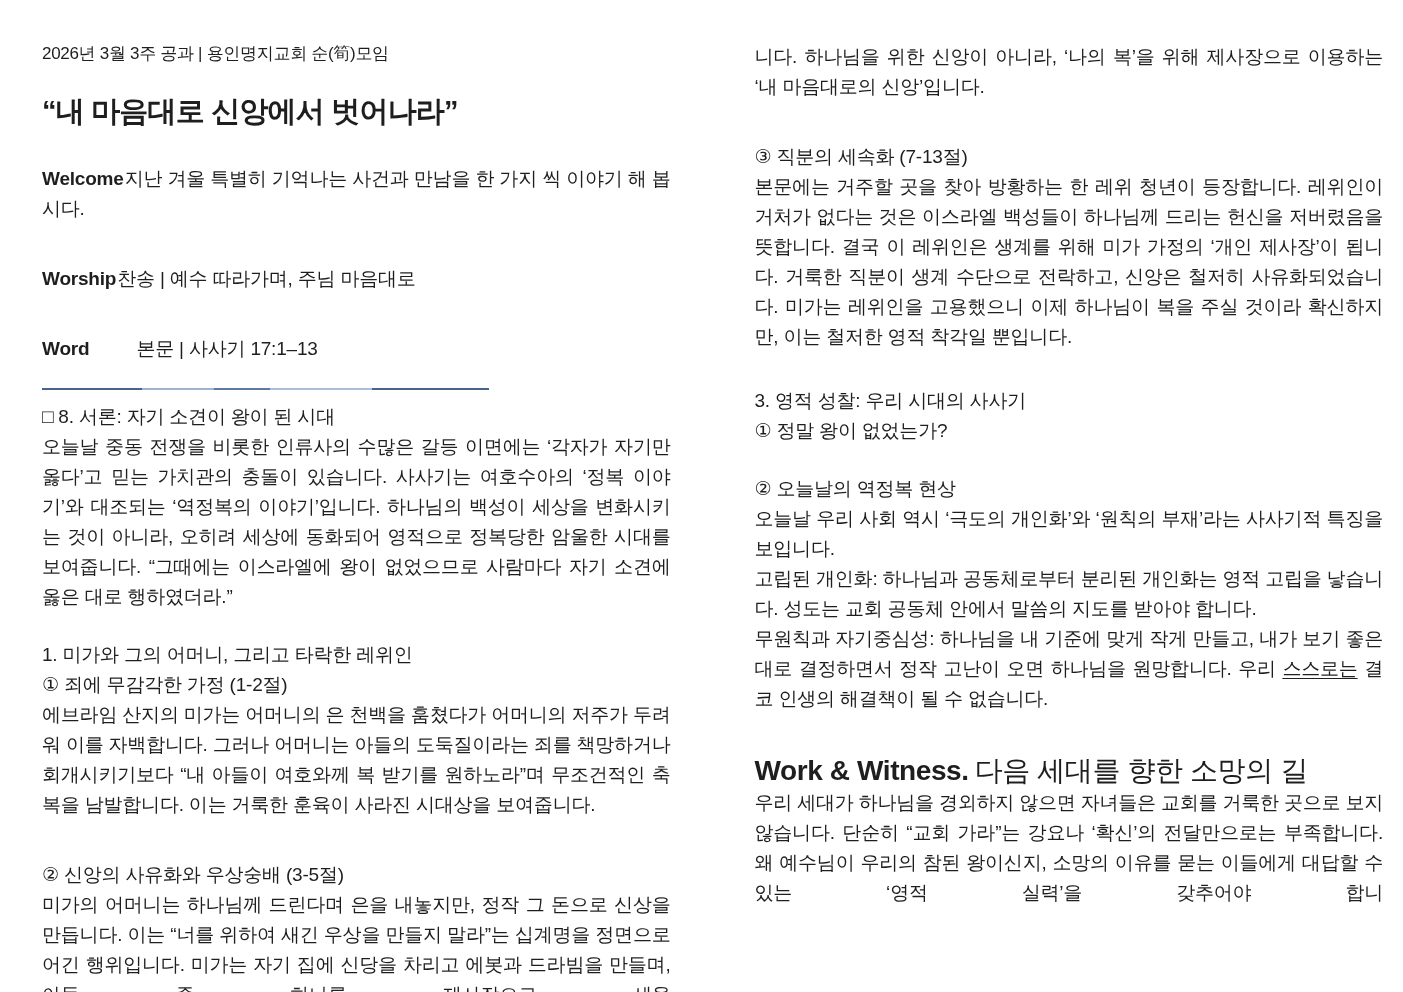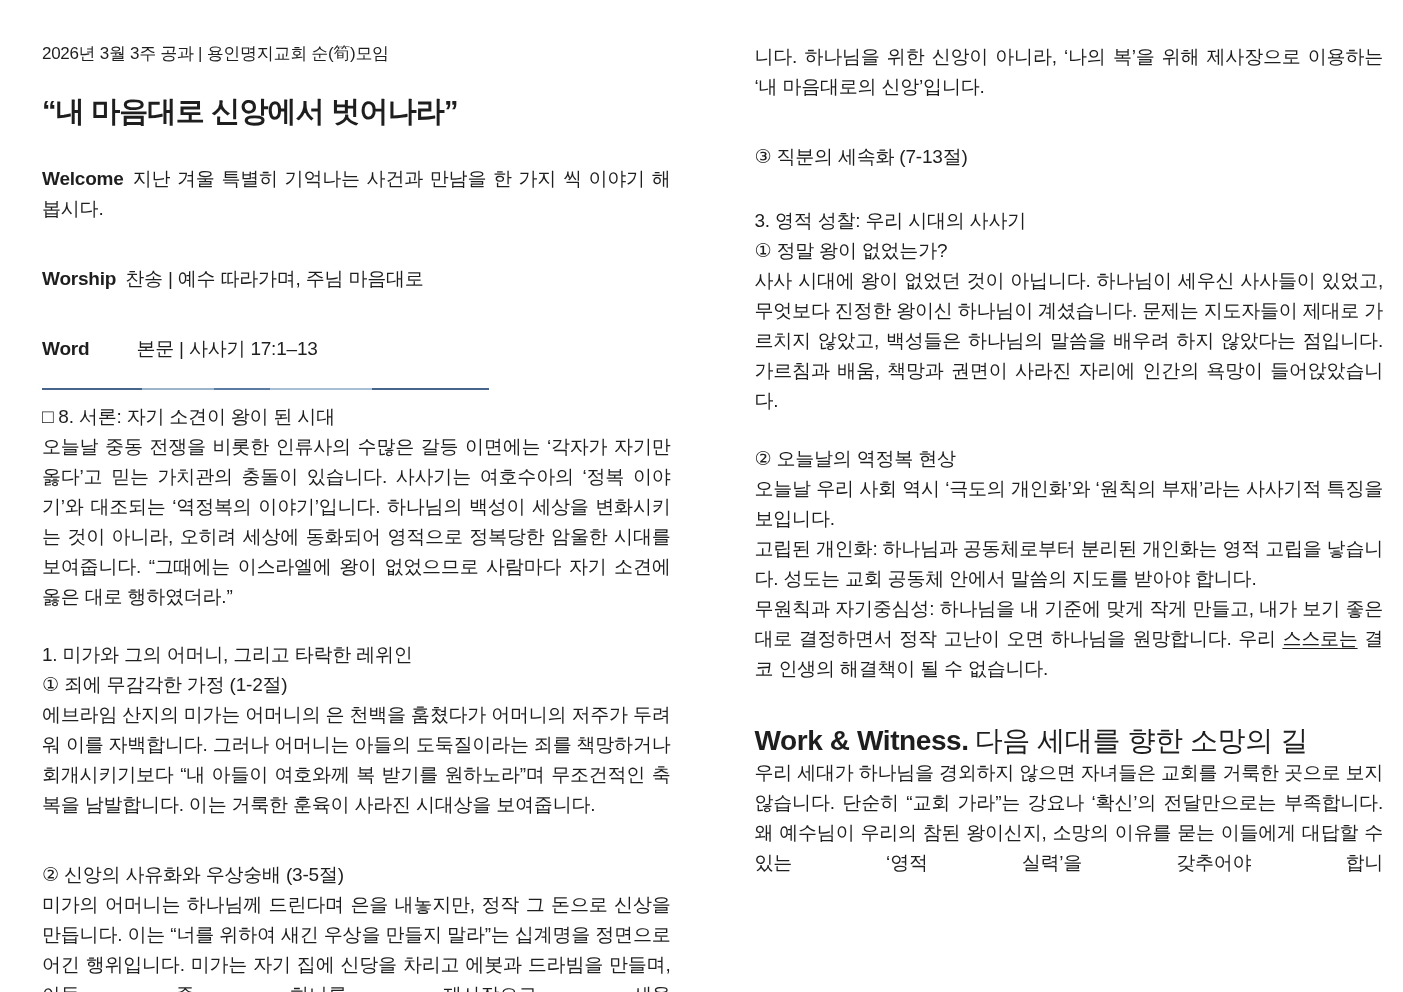--- a/index.html
+++ b/index.html
@@ -33,21 +33,21 @@
   }
   .title {
     margin: 26px 0 0 0;
     font-size: 29px;
     line-height: 38px;
     font-weight: 700;
     letter-spacing: -0.8px;
   }
   .order-line { margin-top: 40px; }
   .order-line.first { margin-top: 34px; text-align: justify; }
-  .label { font-weight: 700; margin-right: 9px; }
+  .label { font-weight: 700; margin-right: 1px; }
   .label.wide { margin-right: 47px; }
   .divider {
     margin-top: 24px;
     width: 447px; height: 2px;
     background: linear-gradient(90deg,
       #47648b 0px,   #47648b 100px,
       #9db4cb 100px, #9db4cb 172px,
       #5b7ba3 172px, #5b7ba3 228px,
       #a9bfd5 228px, #a9bfd5 330px,
       #47648b 330px, #47648b 447px);
@@ -94,24 +94,24 @@
     <p class="gap-lg">② 신앙의 사유화와 우상숭배 (3-5절)</p>
     <p class="body cont">미가의 어머니는 하나님께 드린다며 은을 내놓지만, 정작 그 돈으로 신상을 만듭니다. 이는 “너를 위하여 새긴 우상을 만들지 말라”는 십계명을 정면으로 어긴 행위입니다. 미가는 자기 집에 신당을 차리고 에봇과 드라빔을 만들며, 아들 중 하나를 제사장으로 세웁</p>
 
   </section>
 
   <section class="col">
 
     <p class="body">니다. 하나님을 위한 신앙이 아니라, ‘나의 복’을 위해 제사장으로 이용하는 ‘내 마음대로의 신앙’입니다.</p>
 
     <p class="gap-lg">③ 직분의 세속화 (7-13절)</p>
+    <p class="body">본문에는 거주할 곳을 찾아 방황하는 한 레위 청년이 등장합니다. 레위인이 거처가 없다는 것은 이스라엘 백성들이 하나님께 드리는 헌신을 저버렸음을 뜻합니다. 결국 이 레위인은 생계를 위해 미가 가정의 ‘개인 제사장’이 됩니다. 거룩한 직분이 생계 수단으로 전락하고, 신앙은 철저히 사유화되었습니다. 미가는 레위인을 고용했으니 이제 하나님이 복을 주실 것이라 확신하지만, 이는 철저한 영적 착각일 뿐입니다.</p>
 
     <p class="gap">3. 영적 성찰: 우리 시대의 사사기</p>
     <p>① 정말 왕이 없었는가?</p>
-    <p class="body">사사 시대에 왕이 없었던 것이 아닙니다. 하나님이 세우신 사사들이 있었고, 무엇보다 진정한 왕이신 하나님이 계셨습니다. 문제는 지도자들이 제대로 가르치지 않았고, 백성들은 하나님의 말씀을 배우려 하지 않았다는 점입니다. 가르침과 배움, 책망과 권면이 사라진 자리에 인간의 욕망이 들어앉았습니다.</p>
 
     <p class="gap-sm">② 오늘날의 역정복 현상</p>
     <p class="body">오늘날 우리 사회 역시 ‘극도의 개인화’와 ‘원칙의 부재’라는 사사기적 특징을 보입니다.</p>
     <p class="body">고립된 개인화: 하나님과 공동체로부터 분리된 개인화는 영적 고립을 낳습니다. 성도는 교회 공동체 안에서 말씀의 지도를 받아야 합니다.</p>
     <p class="body"><span>무원칙과 자기중심성: 하나님을 내 기준에 맞게 작게 만들고, 내가 보기 좋은 대로 결정하면서 정작 고난이 오면 하나님을 원망합니다. 우리 </span><span class="u">스스로는</span><span> 결코 인생의 해결책이 될 수 없습니다.</span></p>
 
     <p class="work-line"><span class="work-label">Work &amp; Witness.</span><span>다음 세대를 향한 소망의 길</span></p>
     <p class="body cont">우리 세대가 하나님을 경외하지 않으면 자녀들은 교회를 거룩한 곳으로 보지 않습니다. 단순히 “교회 가라”는 강요나 ‘확신’의 전달만으로는 부족합니다. 왜 예수님이 우리의 참된 왕이신지, 소망의 이유를 묻는 이들에게 대답할 수 있는 ‘영적 실력’을 갖추어야 합니</p>
 
   </section>

